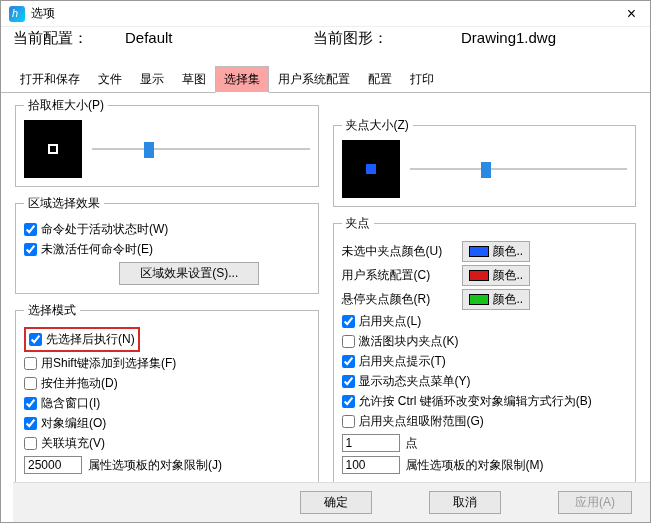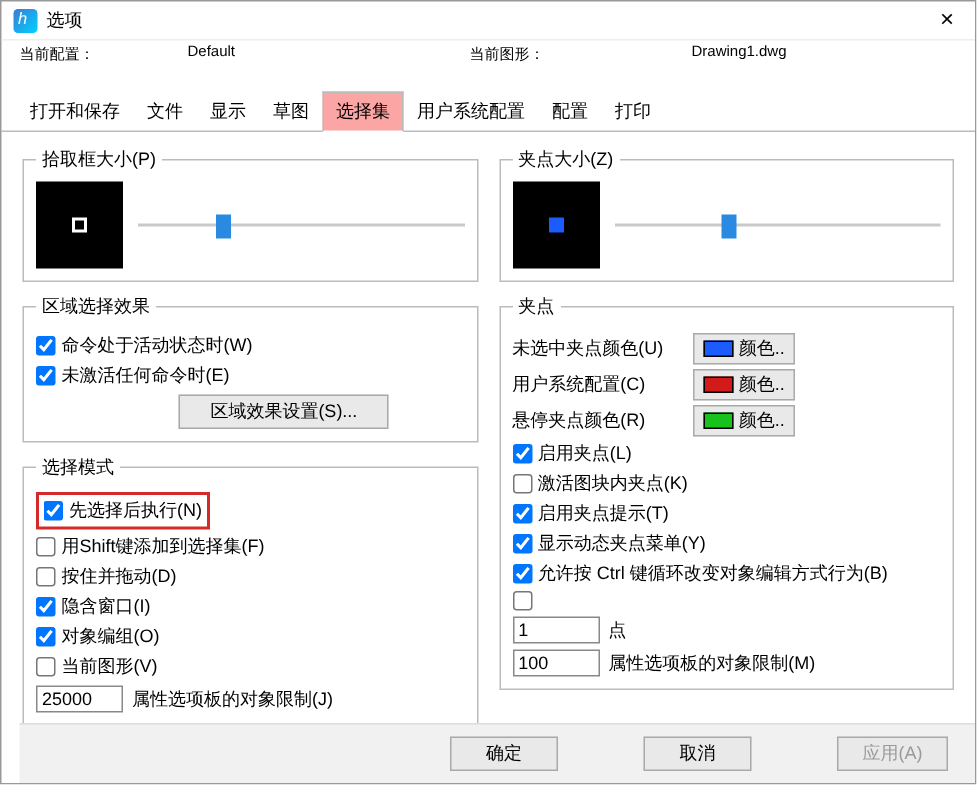--- a/index.html
+++ b/index.html
@@ -4,28 +4,28 @@
 <style>
   * { box-sizing: border-box; }
   body { margin: 0; font-family: "SimSun", "宋体", sans-serif; font-size: 12px; background: #fff; color: #000; }
   .window { width: 651px; height: 523px; border: 1px solid #999; background: #fff; position: relative; }
   .titlebar { height: 26px; display: flex; align-items: center; padding: 0 8px; border-bottom: 1px solid #eee; }
   .titlebar .icon { width: 16px; height: 16px; background: linear-gradient(135deg,#3a7bd5,#00d2ff); border-radius: 3px; margin-right: 6px; position: relative; }
   .titlebar .icon::after { content: "h"; color:#fff; font-style: italic; font-size: 11px; position: absolute; left:3px; top:1px; }
   .titlebar .title { flex: 0 0 auto; }
   .titlebar .spacer { flex: 1; }
   .close { font-size: 16px; cursor: pointer; padding: 0 6px; }
-  .inforow { padding: 2px 12px 4px; display: flex; font-size: 10px; }
+  .inforow { padding: 2px 12px 4px; display: flex; font-size: 15px; }
   .inforow .lbl1 { width: 112px; }
   .inforow .val1 { width: 188px; }
   .inforow .lbl2 { width: 148px; }
   .tabs { display: flex; border-bottom: 1px solid #bbb; padding-left: 10px; }
   .tab { padding: 4px 8px; cursor: pointer; border: 1px solid transparent; margin-bottom: -1px; margin-top: 14px; }
   .tab.active { background: #fca5a5; border: 1px solid #bbb; border-bottom: 1px solid #fff; }
-  .content { padding: 10px 14px 10px 14px; display: flex; gap: 14px; height: 408px; }
+  .content { padding: 10px 14px 10px 14px; display: flex; gap: 14px; height: 408px; align-items: flex-end; }
   .col { flex: 1; }
   fieldset { border: 1px solid #bbb; margin: 0 0 8px 0; padding: 6px 8px 8px 8px; }
   legend { padding: 0 4px; }
   .previewrow { display: flex; align-items: center; gap: 10px; }
   .previewbox { width: 58px; height: 58px; background: #000; display: flex; align-items: center; justify-content: center; }
   .pb-pick { width: 10px; height: 10px; border: 2px solid #fff; }
   .pb-grip { width: 10px; height: 10px; background: #1b5cff; }
   .slider { position: relative; height: 22px; flex: 1; }
   .slider .track { position:absolute; left:0; right:0; top:10px; height:2px; background:#c9c9c9; }
   .slider .thumb { position:absolute; top:4px; width:10px; height:16px; background:#2a8ae2; }
@@ -125,21 +125,21 @@
       <label class="chk">
             <input type="checkbox" checked="" style="">
             <span>隐含窗口(I)</span>
           </label>
       <label class="chk">
             <input type="checkbox" checked="" style="">
             <span>对象编组(O)</span>
           </label>
       <label class="chk">
             <input type="checkbox" style="">
-            <span>当前图形(V)</span>
+            <span>关联填充(V)</span>
           </label>
       <div class="numrow">
         <input value="25000" style="">
         <span>属性选项板的对象限制(J)</span>
       </div>
     </fieldset>
   </div>
 
   <div class="col">
     <fieldset>
@@ -193,20 +193,21 @@
       <label class="chk">
             <input type="checkbox" checked="" style="">
             <span>显示动态夹点菜单(Y)</span>
           </label>
       <label class="chk">
             <input type="checkbox" checked="" style="">
             <span>允许按 Ctrl 键循环改变对象编辑方式行为(B)</span>
           </label>
       <label class="chk">
             <input type="checkbox" style="">
+            <span>启用夹点组吸附范围(G)</span>
           </label>
       <div class="numrow">
         <input value="1" style="">
         <span>点</span>
       </div>
       <div class="numrow">
         <input value="100" style="">
         <span>属性选项板的对象限制(M)</span>
       </div>
     </fieldset>

